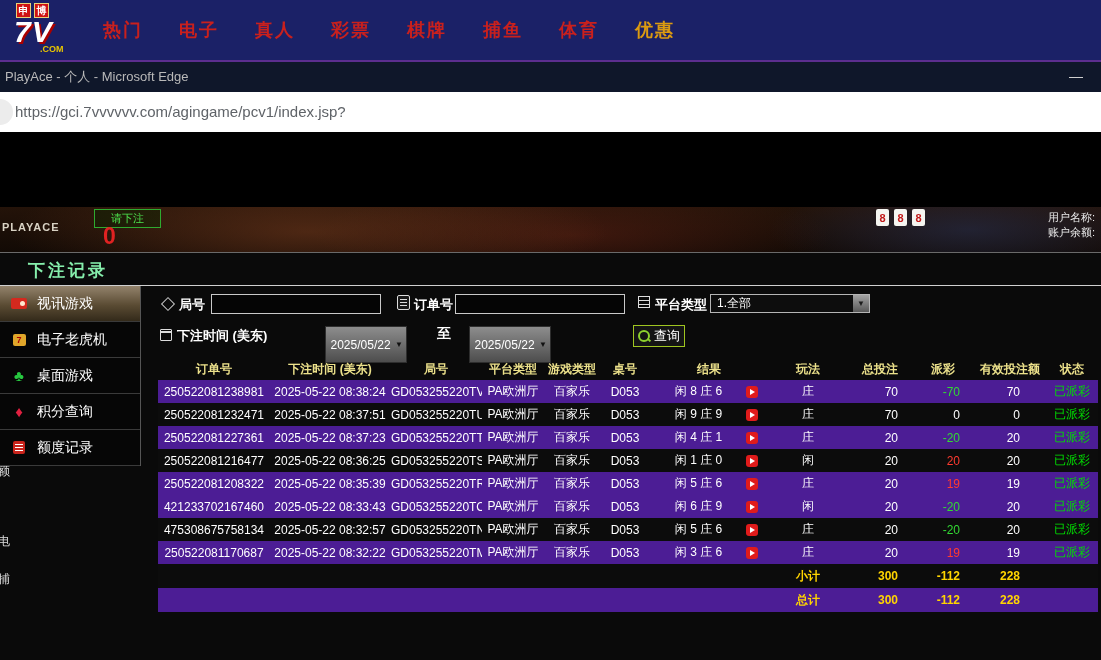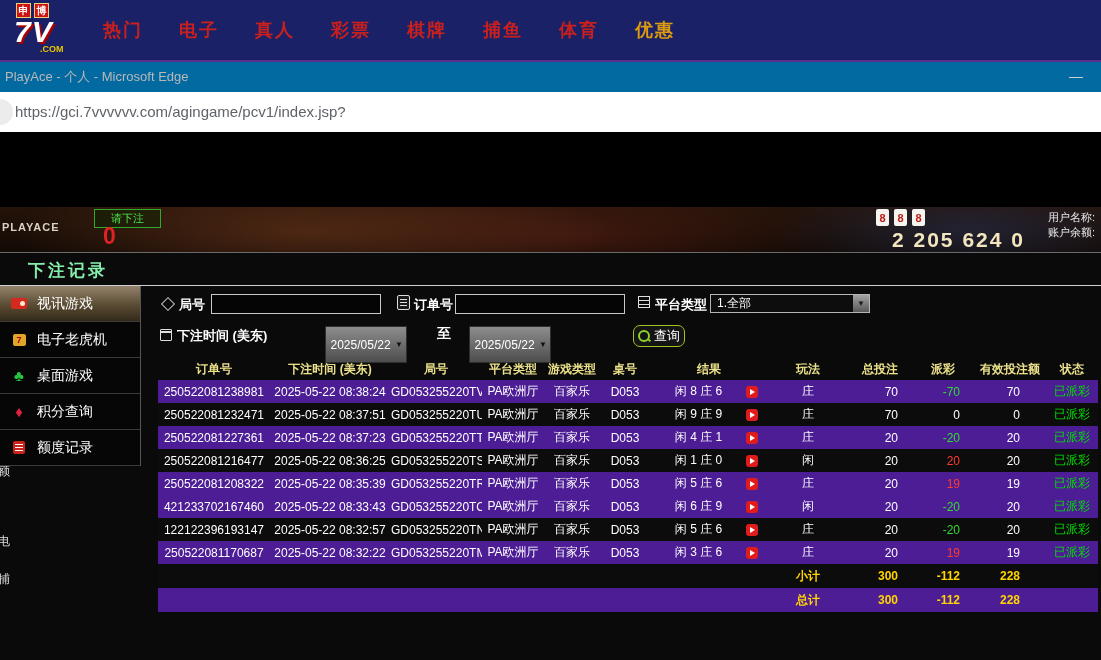--- a/index.html
+++ b/index.html
@@ -14,21 +14,21 @@
   .badge{width:15px;height:15px;background:#cf1212;color:#fff;font-size:10px;font-weight:bold;
          display:flex;align-items:center;justify-content:center;border:1px solid #e8d27a;box-sizing:border-box;}
   .logo-7v{color:#fff;font-size:30px;font-weight:bold;font-style:italic;line-height:28px;
            text-shadow:2px 2px 0 #a00;letter-spacing:1px;}
   .logo-com{color:#e8c500;font-size:9px;font-weight:bold;margin-left:26px;line-height:7px;}
   .nav-items{position:absolute;left:103px;top:0;height:60px;display:flex;align-items:center;gap:36px;}
   .nav-item{color:#c9201d;font-size:18px;font-weight:bold;letter-spacing:2px;cursor:pointer;white-space:nowrap;}
   .nav-item.hl{color:#dc9b10;}
 
   
-  .titlebar{position:absolute;top:62px;left:0;width:1101px;height:36px;background:#0369a1;}
+  .titlebar{position:absolute;top:62px;left:0;width:1101px;height:36px;background:#0f172a;}
   .title-text{position:absolute;left:5px;top:0;line-height:30px;color:#b9b9b9;font-size:13px;}
   .min-btn{position:absolute;right:18px;top:0;line-height:28px;color:#cfcfcf;font-size:14px;cursor:pointer;}
 
   
   .urlbar{position:absolute;top:92px;left:0;width:1101px;height:40px;background:#ffffff;overflow:hidden;}
   .url-circle{position:absolute;left:-13px;top:7px;width:26px;height:26px;border-radius:50%;background:#ececec;}
   .url-text{position:absolute;left:15px;top:0;line-height:40px;color:#5f6368;font-size:15px;}
 
   .gap-black{position:absolute;top:132px;left:0;width:1101px;height:75px;background:#000;}
 
@@ -163,21 +163,20 @@
 
 <div class="banner">
   <span class="playace-brand">PLAYACE</span>
   <span class="bet-box">请下注</span>
   <span class="bet-zero">0</span>
   <span class="cards">
     <span class="card">8</span>
     <span class="card">8</span>
     <span class="card">8</span>
   </span>
-  <span class="jackpot">2 205 624 0</span>
   <div class="acct">
     <div>用户名称:</div>
     <div>账户余额:</div>
   </div>
 </div>
 
 <div class="panel">
   <div class="panel-title">下注记录</div>
   <div class="title-sep"></div>
 
@@ -234,21 +233,21 @@
 
     <span class="icn-cal" style="left:19px;top:43px;"></span>
     <span class="f-label" style="left:36px;top:41px;">下注时间 (美东)</span>
     <div class="date-btn" style="left:184px;top:40px;">
       <span class="val">2025/05/22</span>
     </div>
     <span class="to-label" style="left:296px;top:39px;">至</span>
     <div class="date-btn" style="left:328px;top:40px;">
       <span class="val">2025/05/22</span>
     </div>
-    <div class="search-btn" style="left:492px;top:39px;border-radius:7px;">
+    <div class="search-btn" style="left:492px;top:39px;">
       <span class="mag"></span>
       <span>查询</span>
     </div>
   </div>
 
   <div class="table-wrap">
     <table>
       <colgroup>
         <col style="width:112px">
           <col style="width:120px">
@@ -388,21 +387,21 @@
                 <span class="play"></span>
               </span>
             </td>
             <td>闲</td>
             <td class="num">20</td>
             <td class="num neg">-20</td>
             <td class="num valid">20</td>
             <td class="status">已派彩</td>
           </tr>
           <tr class="even">
-            <td>122122396193147</td>
+            <td>475308675758134</td>
             <td>2025-05-22 08:32:57</td>
             <td>GD053255220TN</td>
             <td>PA欧洲厅</td>
             <td>百家乐</td>
             <td>D053</td>
             <td>
               <span class="res">
                 <span class="txt">闲 5 庄 6</span>
                 <span class="play"></span>
               </span>

